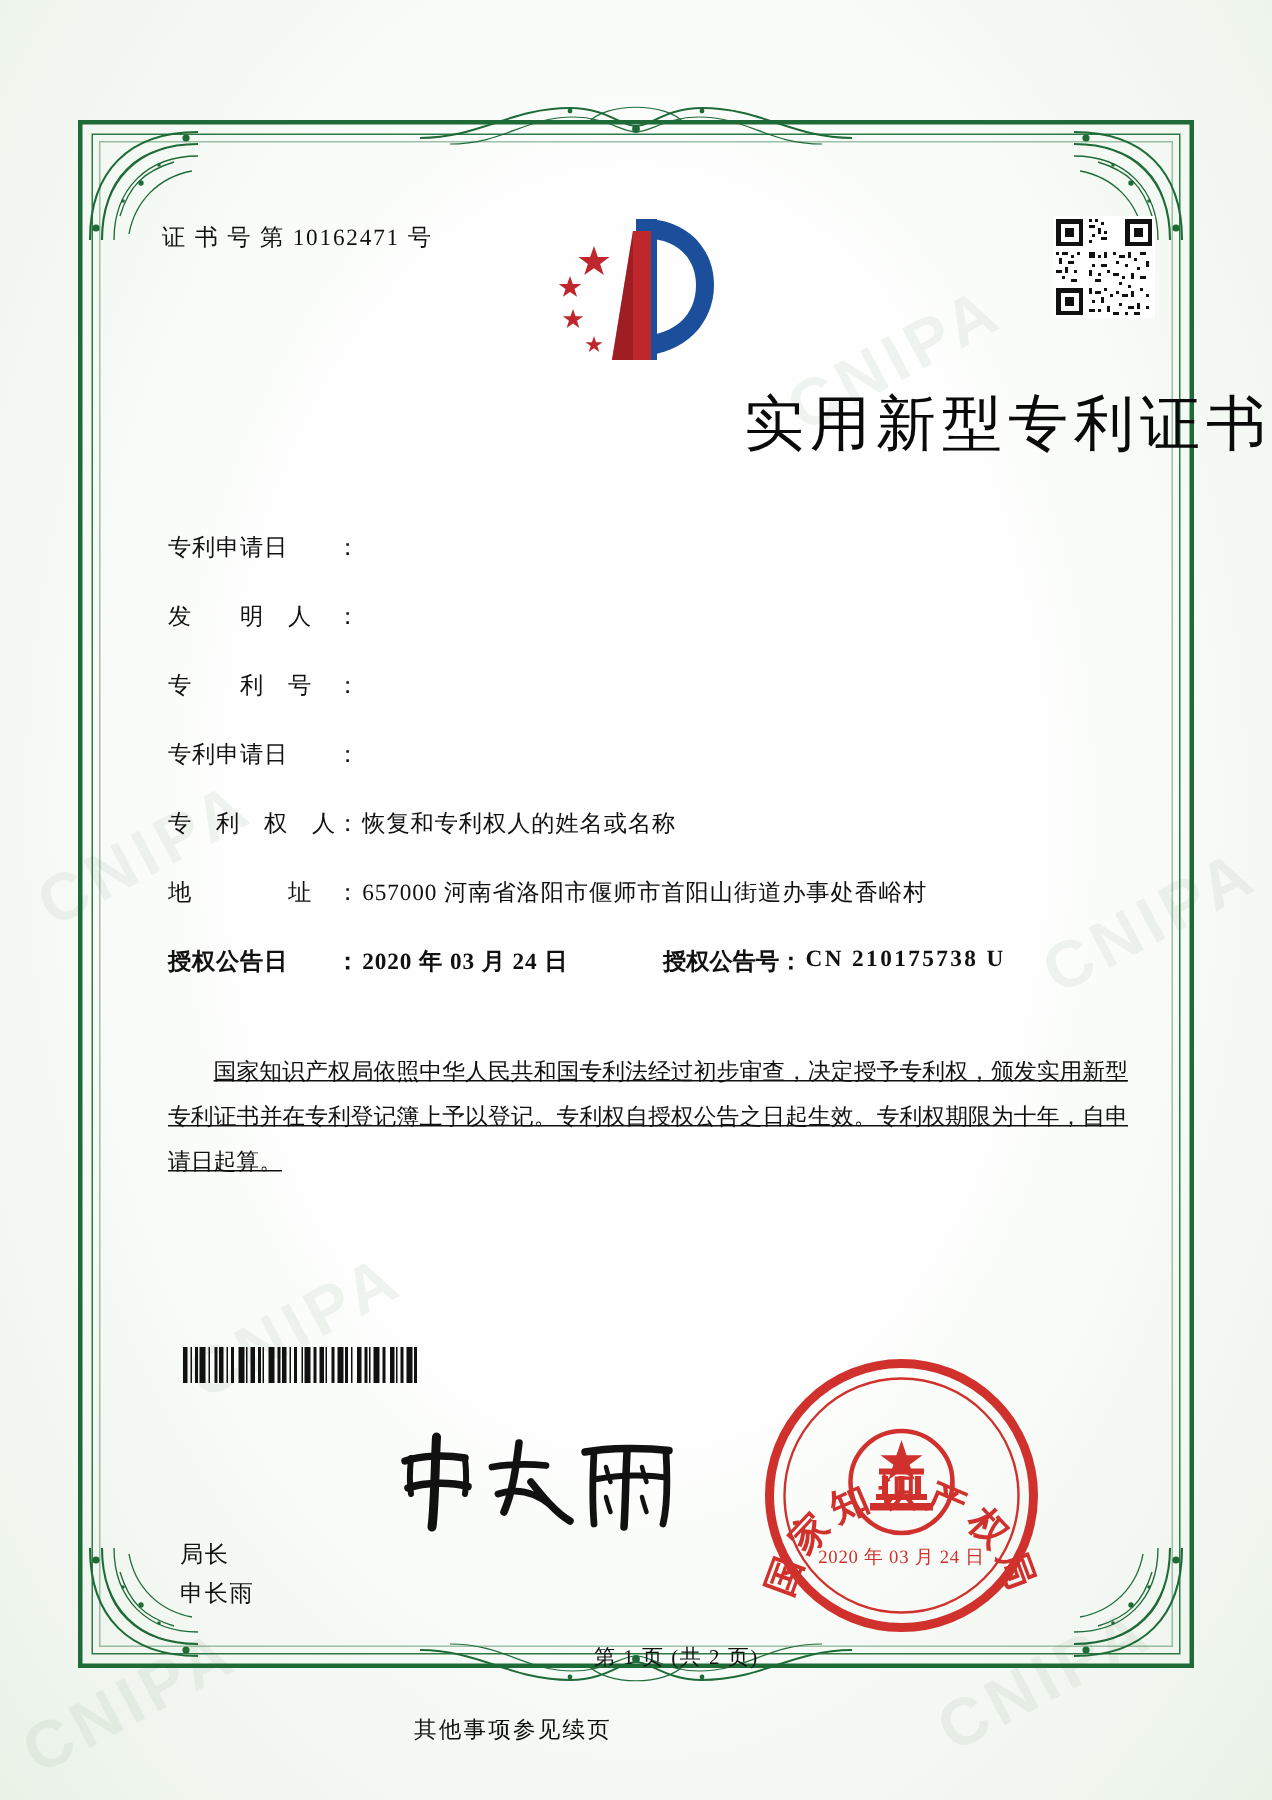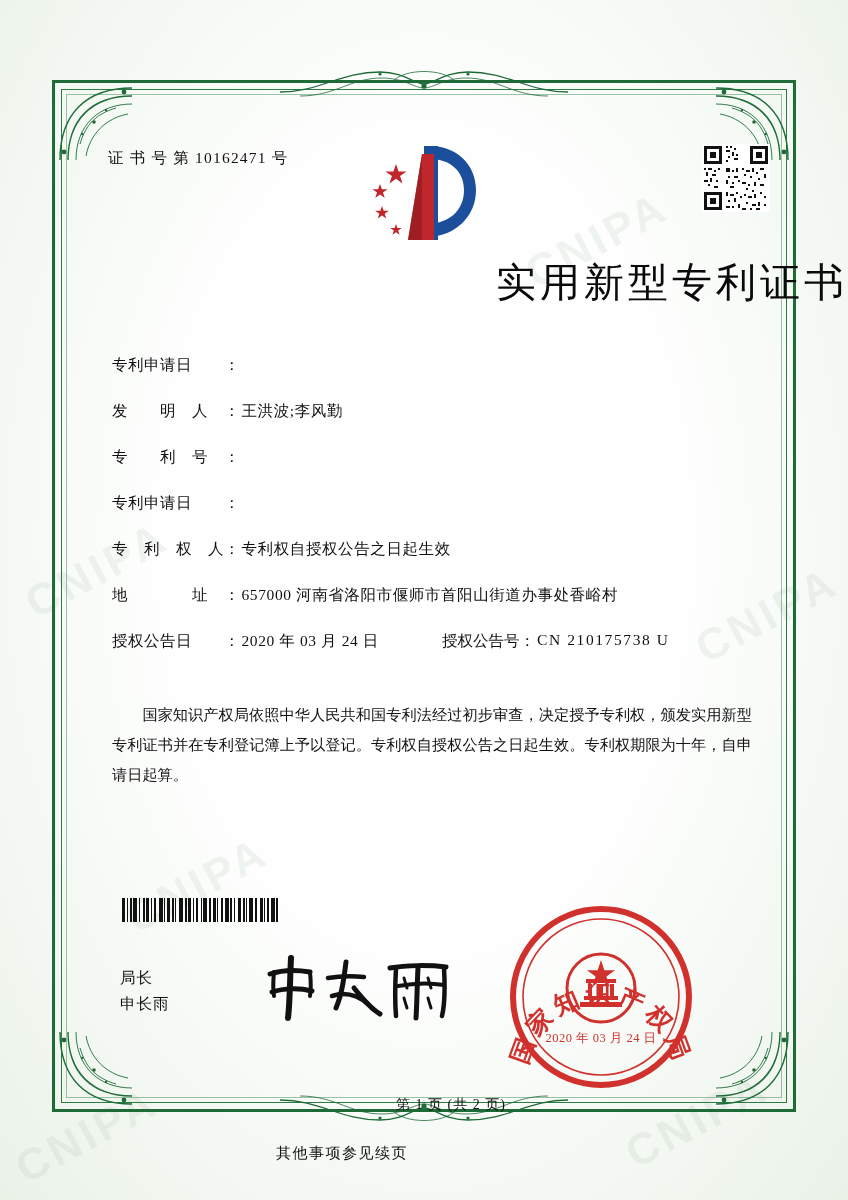--- a/index.html
+++ b/index.html
@@ -173,37 +173,39 @@
   .field-value.mono {
     font-family: "Liberation Serif", "DejaVu Serif", serif;
     letter-spacing: 1.6px;
   }
 
   .row-dual {
     display: flex;
     align-items: baseline;
     font-size: 15.5px;
     margin-bottom: 25px;
+    font-weight: bold;
   }
   .dual-left { width: 330px; display: flex; }
   .dual-right { display: flex; }
 
   .paragraphs {
     position: absolute;
     left: 112px;
     top: 700px;
     width: 640px;
     font-size: 15.2px;
     line-height: 30px;
     text-align: justify;
     color: #111;
   }
   .paragraphs p {
     margin: 0 0 4px 0;
     text-indent: 2em;
+    text-decoration: underline;
   }
 
   
   .barcode {
     position: absolute;
     left: 122px;
     top: 898px;
     width: 218px;
     height: 24px;
     display: flex;
@@ -212,21 +214,21 @@
   }
   .barcode i {
     display: block;
     background: #111;
     height: 100%;
   }
 
   .sig-block {
     position: absolute;
     left: 120px;
-    top: 965px;
+    top: 1024px;
     font-size: 15.5px;
     line-height: 26px;
     letter-spacing: 1px;
   }
 
   .signature {
     position: absolute;
     left: 258px;
     top: 952px;
     width: 200px;
@@ -507,37 +509,36 @@
   <div class="fields">
 
     <div class="field-row">
       <span class="field-label">专利申请日</span>
       <span class="field-colon">：</span>
     </div>
 
     <div class="field-row">
       <span class="field-label spread">发　　明　人</span>
       <span class="field-colon">：</span>
-      <span class="field-value">王洪波;李风勤</span>
     </div>
 
     <div class="field-row">
       <span class="field-label spread">专　　利　号</span>
       <span class="field-colon">：</span>
     </div>
 
     <div class="field-row">
       <span class="field-label">专利申请日</span>
       <span class="field-colon">：</span>
     </div>
 
     <div class="field-row">
       <span class="field-label spread">专　利　权　人</span>
       <span class="field-colon">：</span>
-      <span class="field-value">专利权自授权公告之日起生效</span>
+      <span class="field-value">恢复和专利权人的姓名或名称</span>
     </div>
 
     <div class="field-row">
       <span class="field-label spread">地　　　　址</span>
       <span class="field-colon">：</span>
       <span class="field-value">657000 河南省洛阳市偃师市首阳山街道办事处香峪村</span>
     </div>
 
     <div class="row-dual">
       <div class="dual-left">

